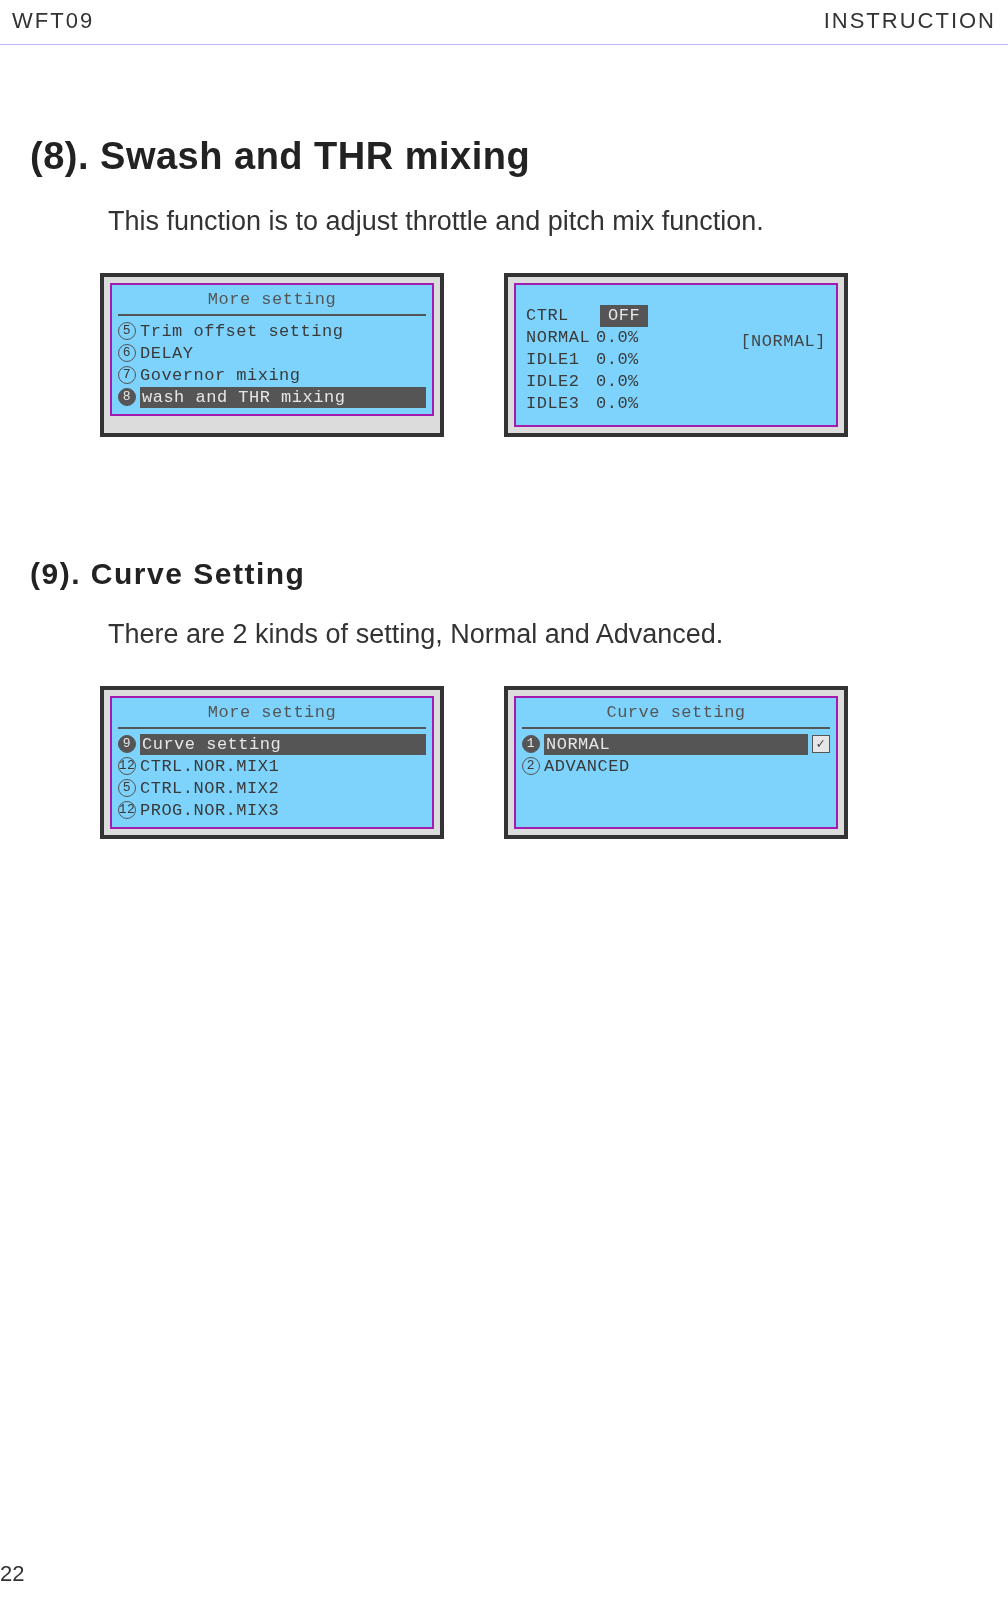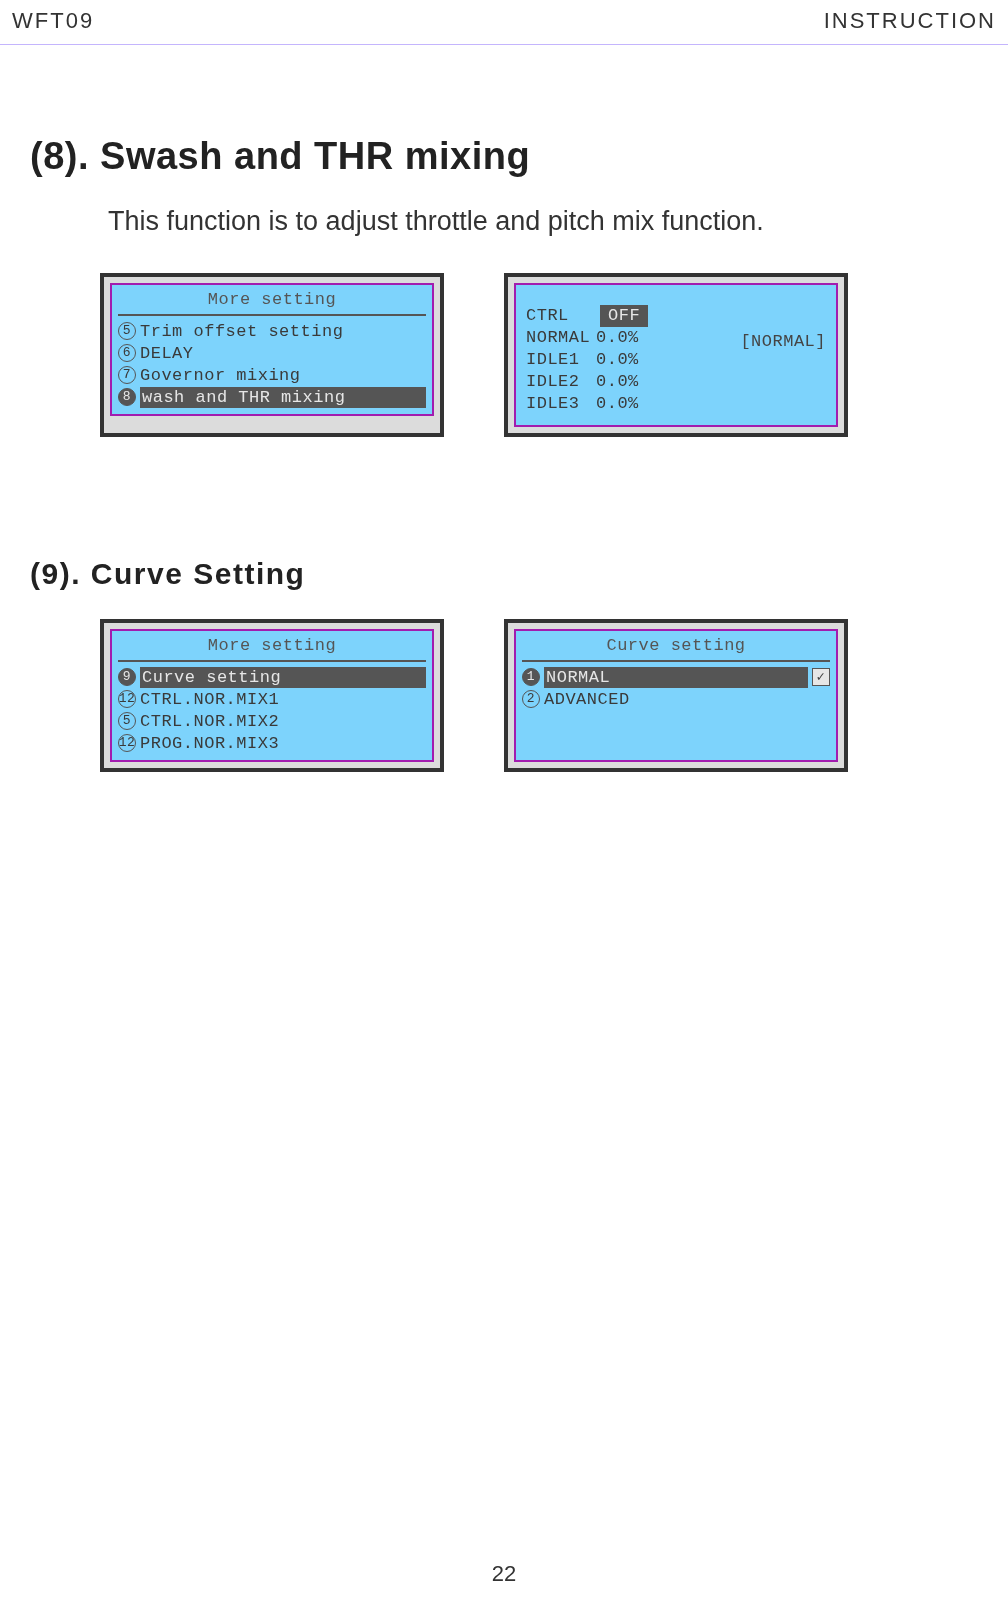--- a/index.html
+++ b/index.html
@@ -124,21 +124,21 @@
       font-size: 14px;
       margin-left: 4px;
       background: #e6e6e6;
       color: #444;
     }
     .page-number {
       position: absolute;
       bottom: 24px;
       left: 0;
       width: 100%;
-      text-align: center;
+      text-align: left;
       font-size: 22px;
       color: #333;
     }
     .section2-heading {
       font-size: 30px;
       font-weight: bold;
       margin-bottom: 28px;
       letter-spacing: 1.5px;
     }
   </style>
@@ -201,20 +201,21 @@
         <div class="line">
           <span class="label"> IDLE3</span>
           <span class="val">0.0%</span>
         </div>
         <span class="mode-tag">[NORMAL]</span>
       </div>
     </div>
   </div>
 
   <div class="section2-heading">(9). Curve Setting</div>
+  <div class="section-body">There are 2 kinds of setting, Normal and Advanced.</div>
 
   <div class="screens-row">
 
     <div class="lcd">
       <div class="inner">
         <div class="lcd-title">More setting</div>
         <div class="lcd-title-underline"></div>
         <div class="lcd-row highlight">
           <span class="num-circle filled">9</span>
           <span class="row-text">Curve setting</span>

